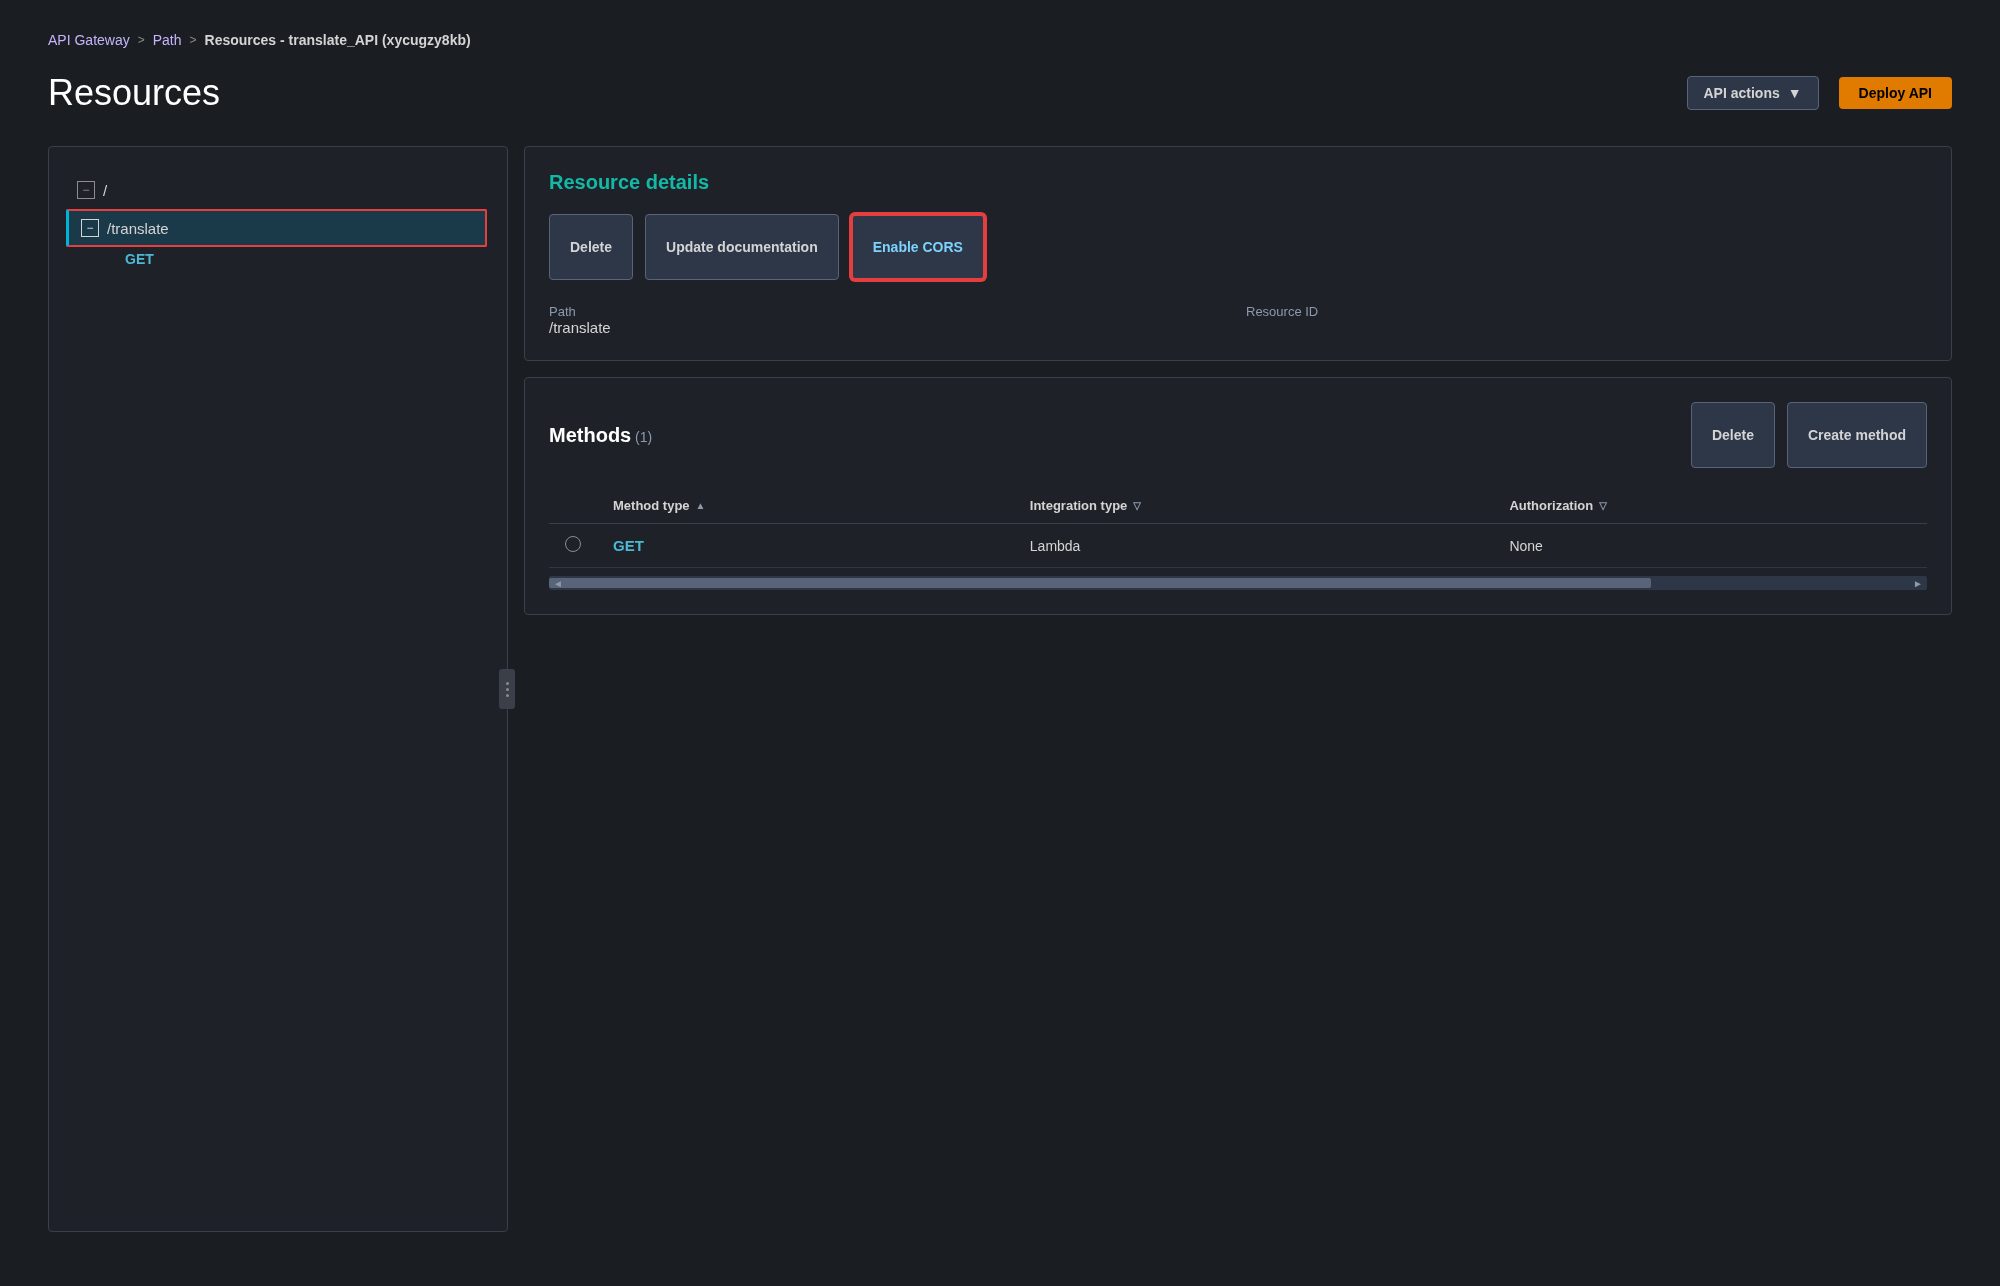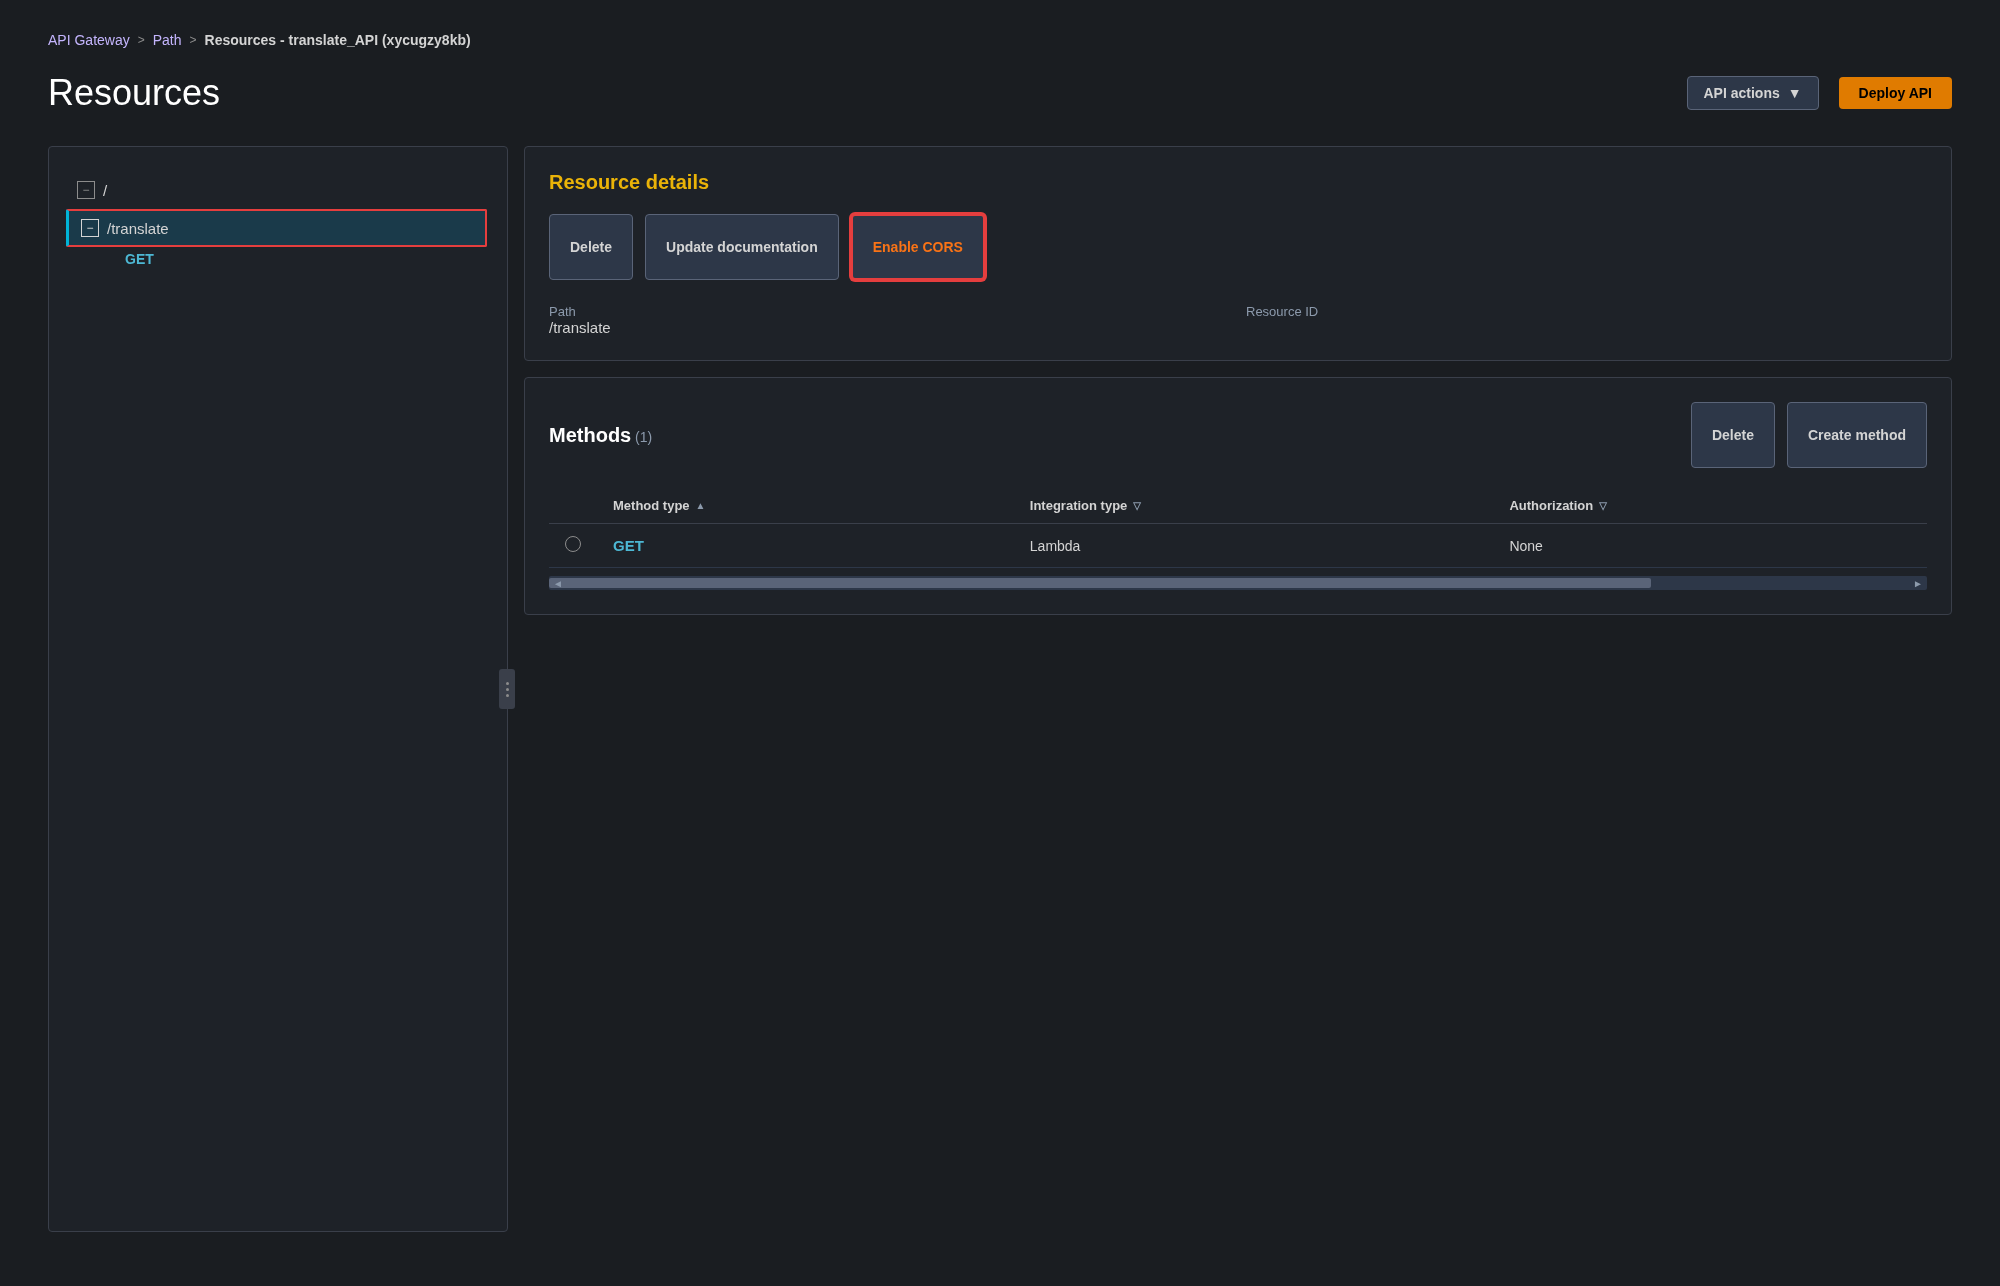--- a/index.html
+++ b/index.html
@@ -203,41 +203,41 @@
     
     .card {
       background: #1e2228;
       border: 1px solid #3a3f4a;
       border-radius: 4px;
       padding: 24px;
     }
     .card-title {
       font-size: 20px;
       font-weight: 700;
-      color: #eab308;
+      color: #14b8a6;
       margin-bottom: 20px;
     }
     .card-actions {
       display: flex;
       gap: 12px;
       margin-bottom: 24px;
     }
     .card-action-btn {
       background: #2d3748;
       color: #d4d4d4;
       border: 1px solid #5a6478;
       padding: 24px 20px;
       border-radius: 4px;
       font-size: 14px;
       font-weight: 600;
       cursor: pointer;
     }
     .enable-cors-btn {
       background: #2d3748;
-      color: #f97316;
+      color: #7dd3fc;
       border: 2px solid #e53e3e;
       padding: 8px 20px;
       border-radius: 4px;
       font-size: 14px;
       font-weight: 700;
       cursor: pointer;
       box-shadow: 0 0 0 2px #e53e3e;
     }
 
     .resource-info {

